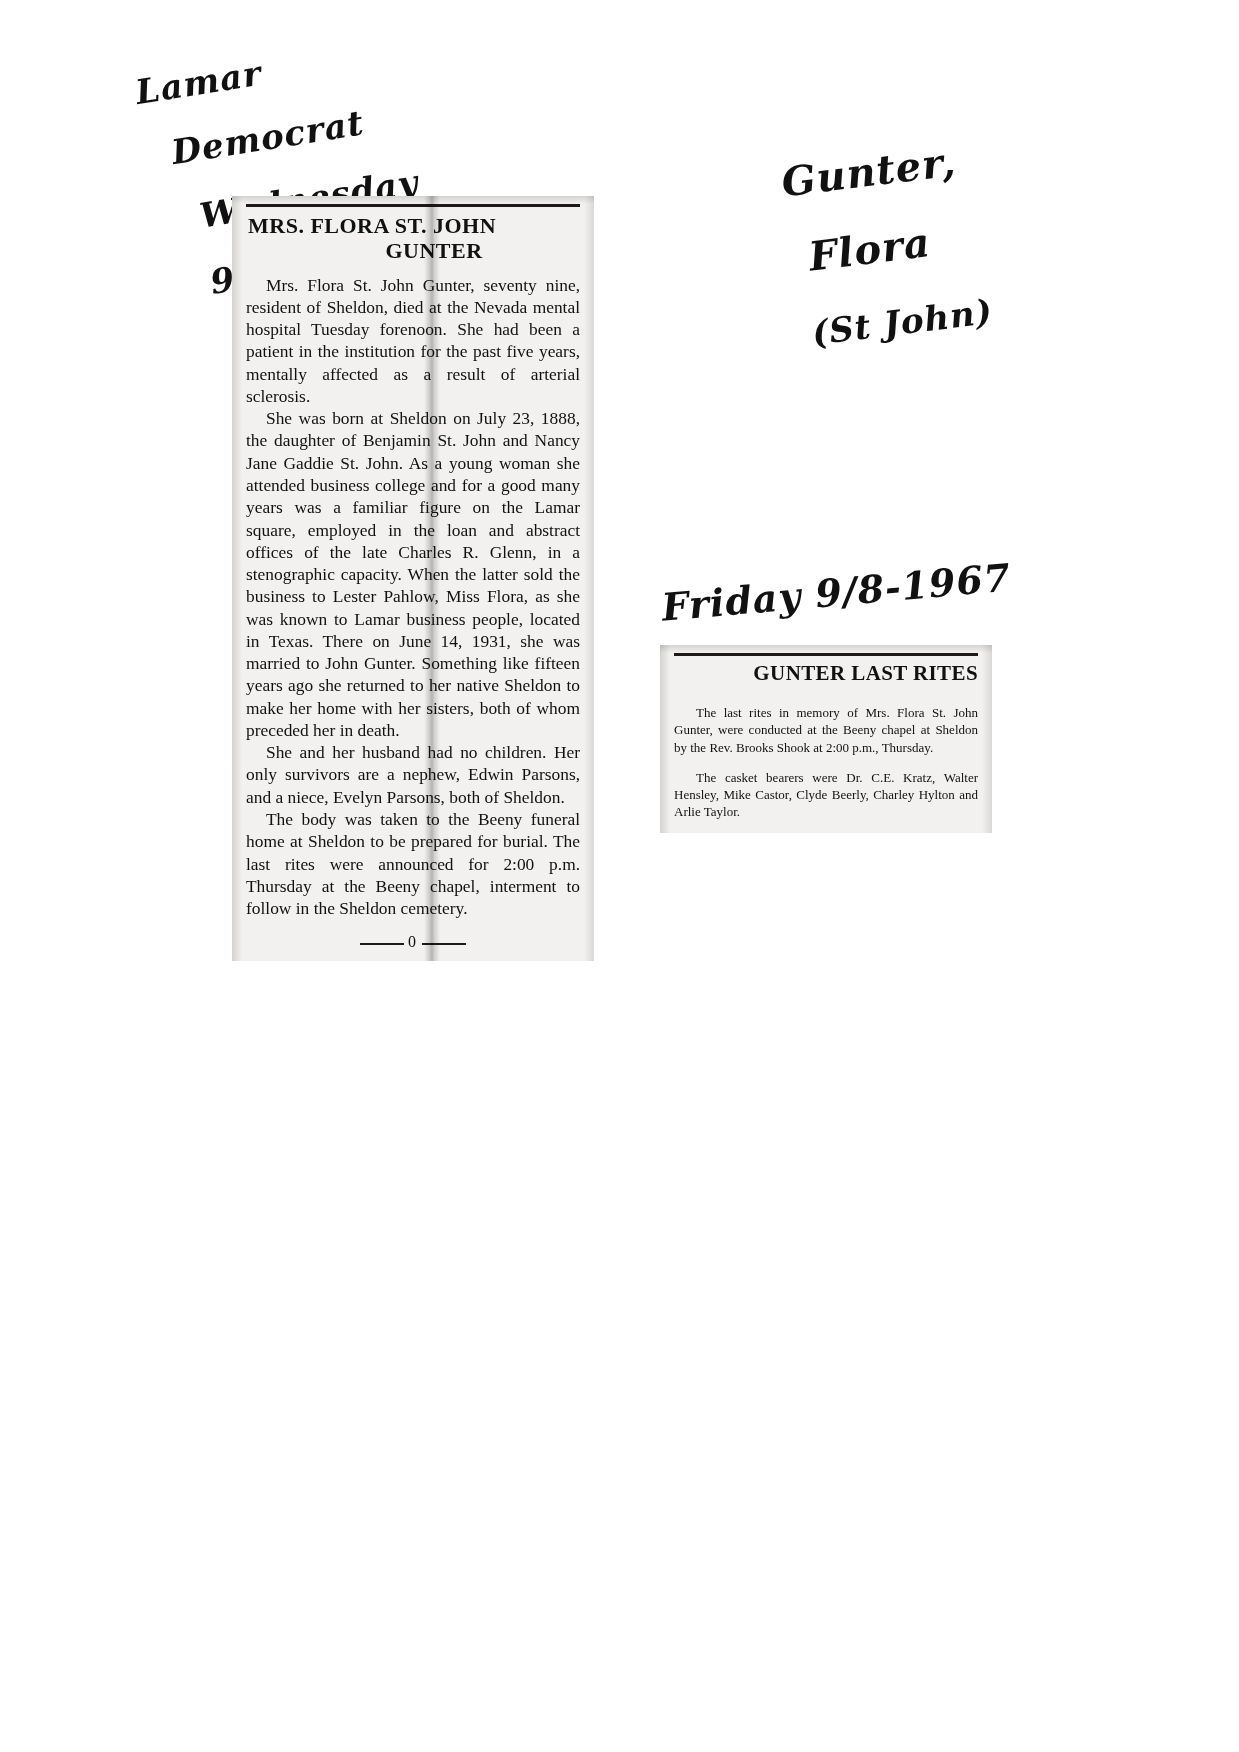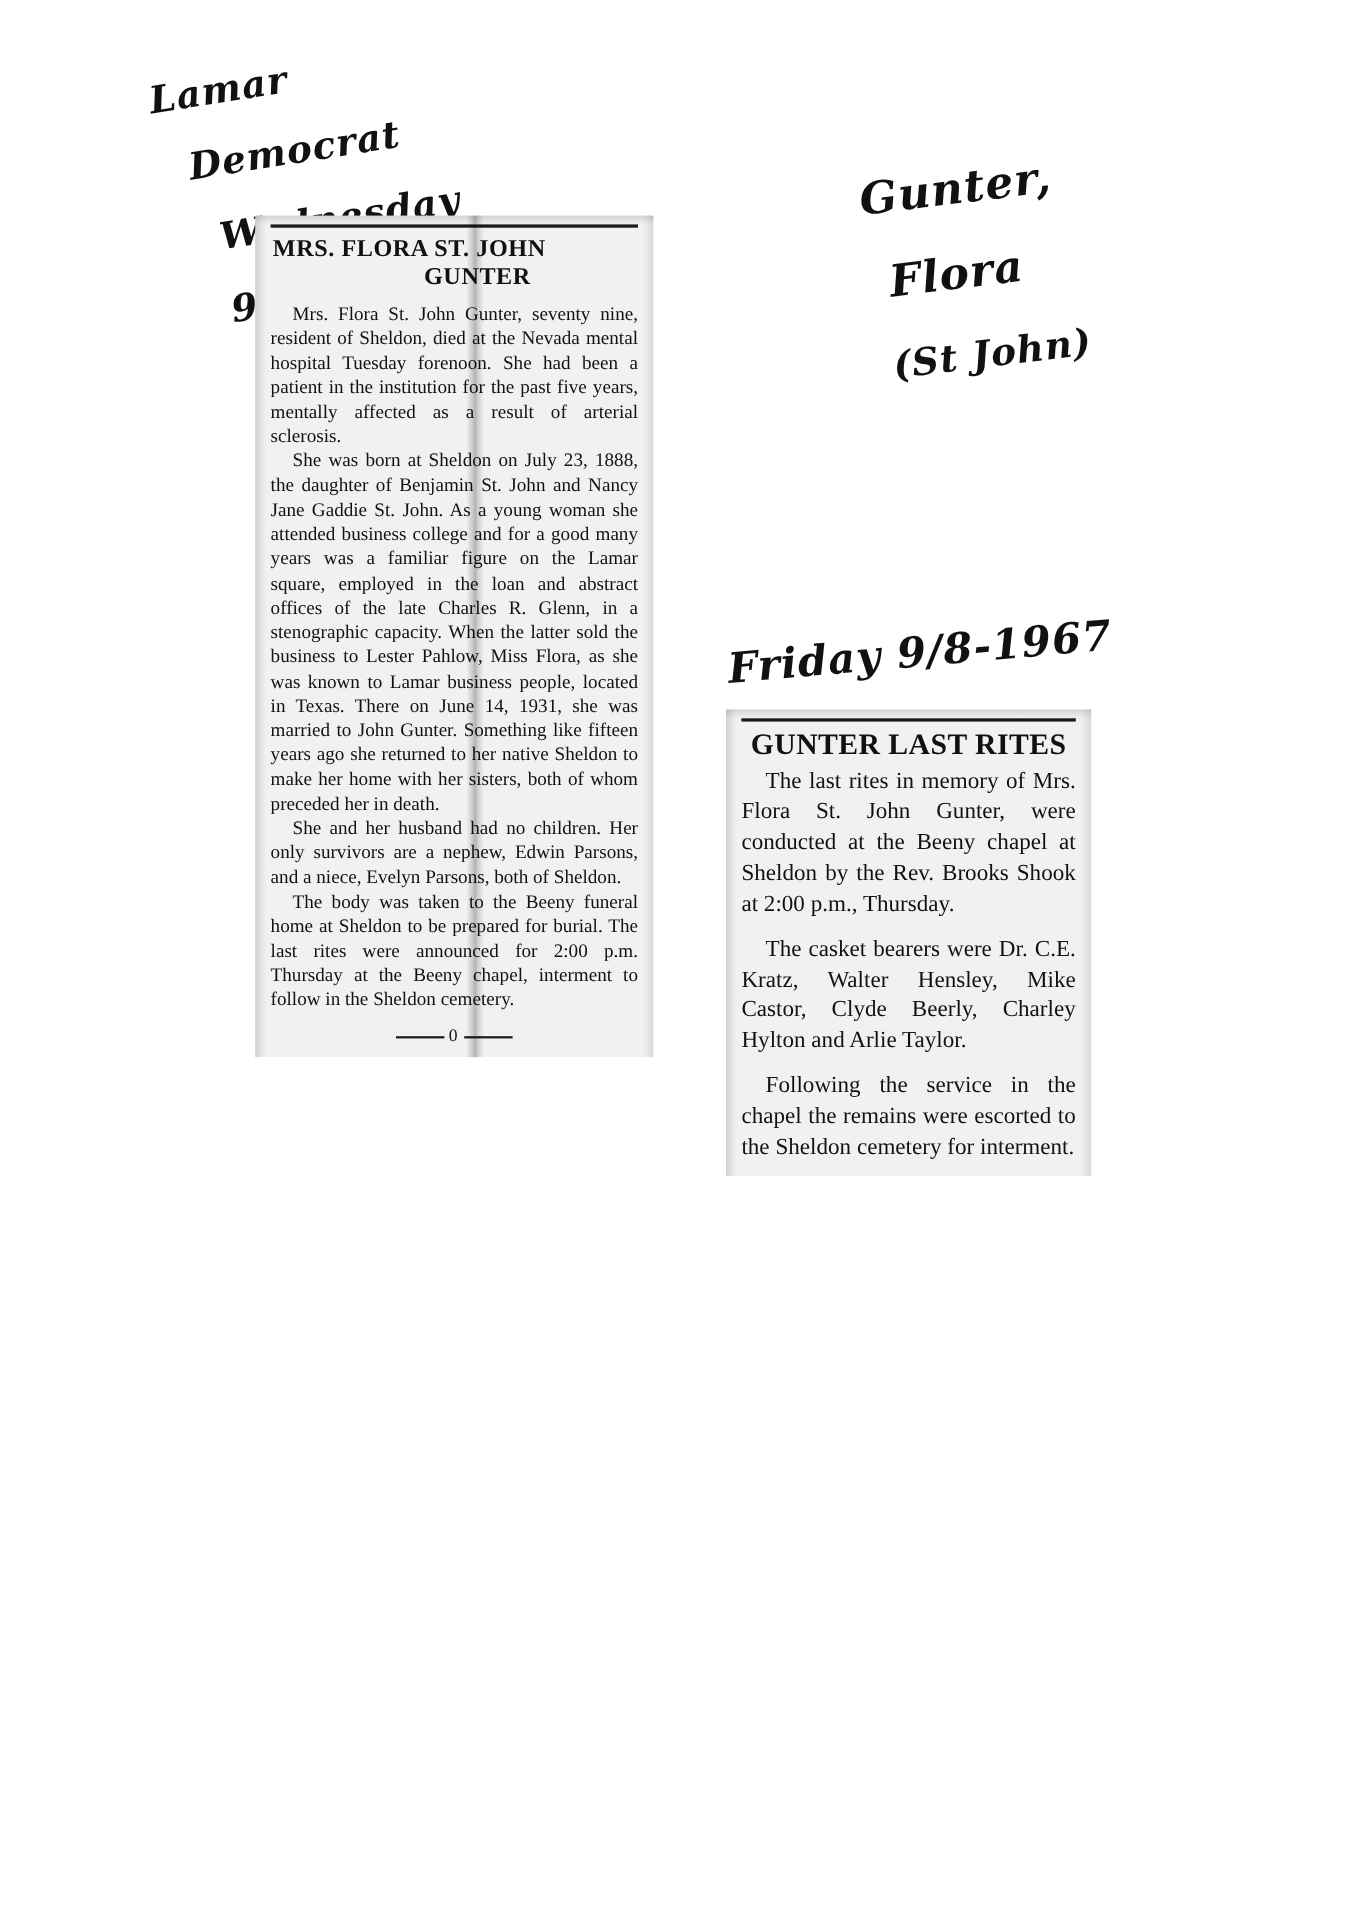--- a/index.html
+++ b/index.html
@@ -163,27 +163,27 @@
     top: 645px;
     width: 332px;
   }
   #clipping-lastrites .rule-top {
     border-top: 3px solid #1a1a1a;
     margin: 2px 0 5px 0;
   }
   #lastrites-headline {
     font-family: "Liberation Serif", serif;
     font-weight: bold;
-    font-size: 27px;
+    font-size: 21px;
     letter-spacing: 0.4px;
-    text-align: center;
-    margin: 0 0 4px 0;
+    text-align: right;
+    margin: 0 0 18px 0;
   }
   #clipping-lastrites .body {
-    font-size: 21px;
+    font-size: 13px;
     line-height: 1.33;
     text-align: justify;
     text-justify: inter-word;
   }
   #clipping-lastrites .body p {
     margin: 0 0 13px 0;
     text-indent: 22px;
   }
   #clipping-lastrites .body p:last-child { margin-bottom: 2px; }
 </style>
@@ -228,19 +228,18 @@
   <div class="edge-shade-top"></div>
 </div>
 
 <div class="clipping" id="clipping-lastrites">
   <div class="clipping-inner">
     <div class="rule-top"></div>
     <h1 id="lastrites-headline">GUNTER LAST RITES</h1>
     <div class="body">
       <p>The last rites in memory of Mrs. Flora St. John Gunter, were conducted at the Beeny chapel at Sheldon by the Rev. Brooks Shook at 2:00 p.m., Thursday.</p>
       <p>The casket bearers were Dr. C.E. Kratz, Walter Hensley, Mike Castor, Clyde Beerly, Charley Hylton and Arlie Taylor.</p>
-      <p>Following the service in the chapel the remains were escorted to the Sheldon cemetery for interment.</p>
     </div>
   </div>
   <div class="edge-shade-left"></div>
   <div class="edge-shade-right"></div>
   <div class="edge-shade-top"></div>
 </div>
 
 </body></html>

